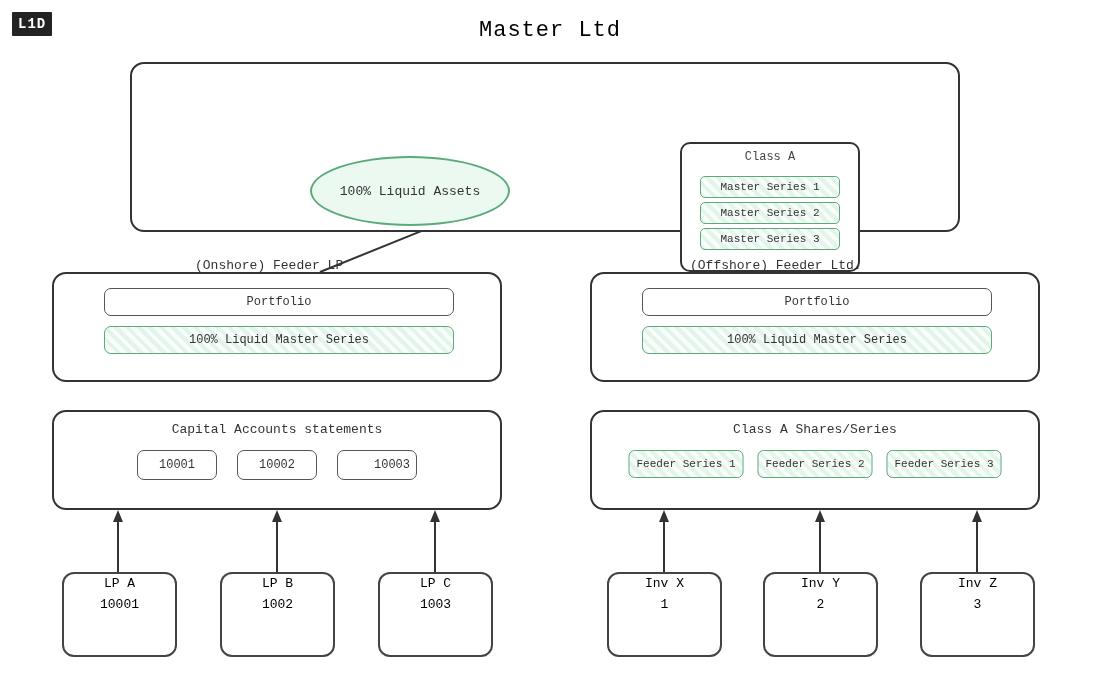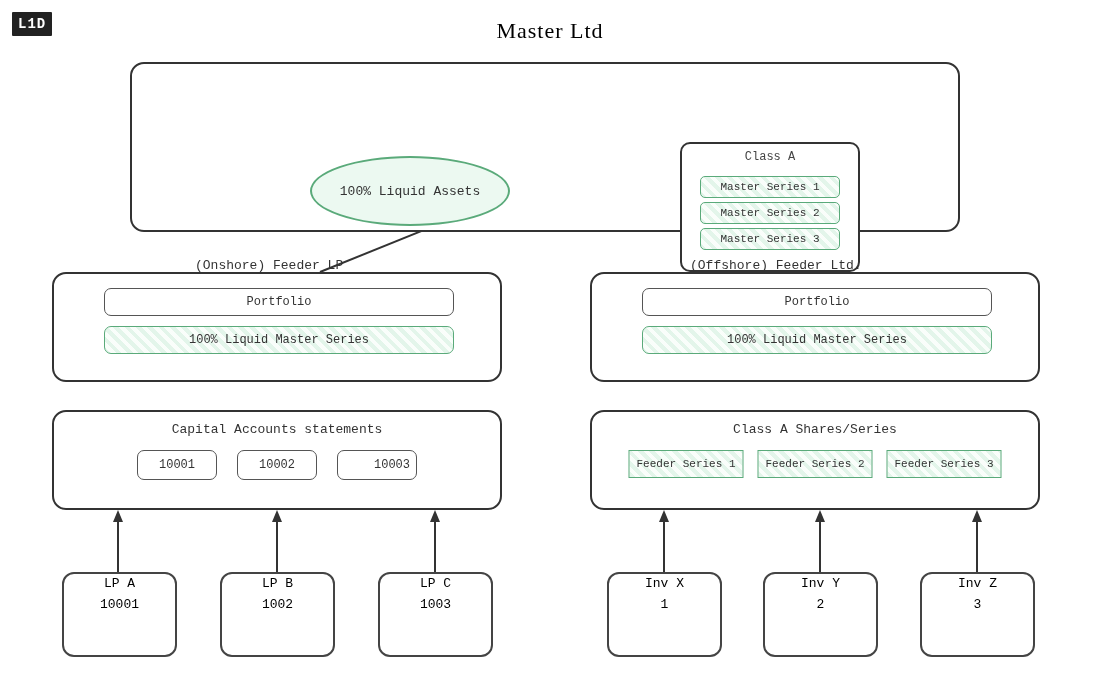--- a/index.html
+++ b/index.html
@@ -36,21 +36,20 @@
     
     .page-title {
       position: absolute;
       top: 18px;
       left: 0;
       right: 0;
       text-align: center;
       font-size: 22px;
       font-weight: normal;
       letter-spacing: 1px;
-      font-family: Liberation Serif, serif;
     }
 
     
     .section-label {
       position: absolute;
       font-size: 13px;
       color: #333;
     }
 
     
@@ -177,21 +176,21 @@
       justify-content: flex-start;
       font-size: 13px;
       line-height: 1.6;
     }
 
     
     .series-small {
       width: 115px;
       height: 28px;
       border: 1.5px solid #5aaa7a;
-      border-radius: 0;
+      border-radius: 6px;
       background: repeating-linear-gradient(
         45deg,
         rgba(100,200,140,0.18),
         rgba(100,200,140,0.18) 4px,
         rgba(200,240,210,0.1) 4px,
         rgba(200,240,210,0.1) 8px
       );
       display: inline-flex;
       align-items: center;
       justify-content: center;

